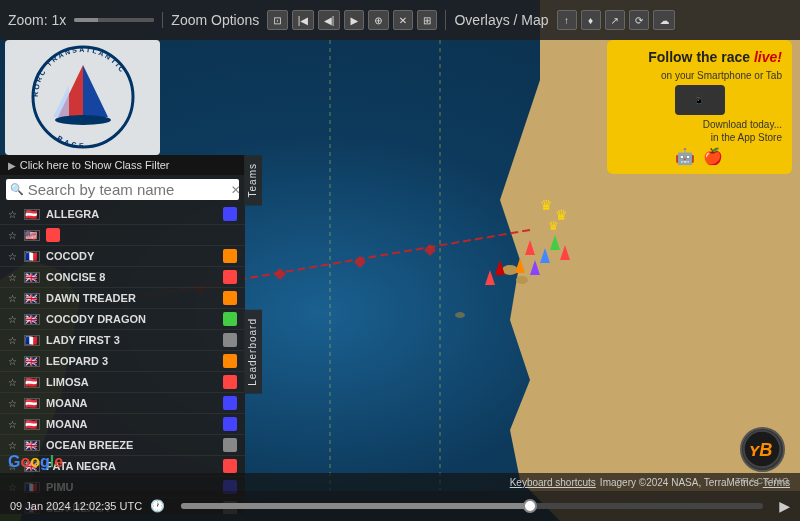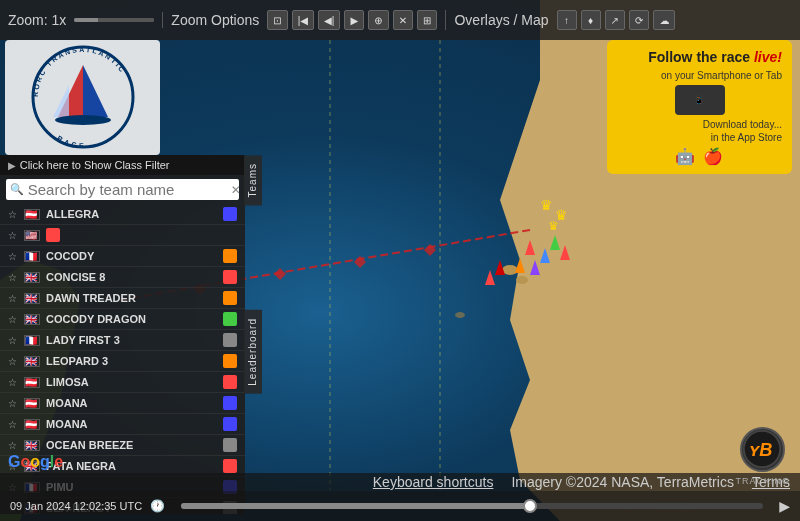--- a/index.html
+++ b/index.html
@@ -368,23 +368,23 @@
     #info-bar {
       position: absolute;
       bottom: 30px;
       left: 0; right: 0;
       height: 18px;
       background: rgba(20,20,20,0.7);
       display: flex;
       align-items: center;
       justify-content: flex-end;
       padding: 0 10px;
-      gap: 18px;
+      gap: 4px;
       z-index: 99;
-      font-size: 14px;
+      font-size: 10px;
       color: #ccc;
     }
 
     
     #google-logo {
       position: absolute;
       bottom: 50px;
       left: 8px;
       z-index: 100;
       font-size: 16px;

